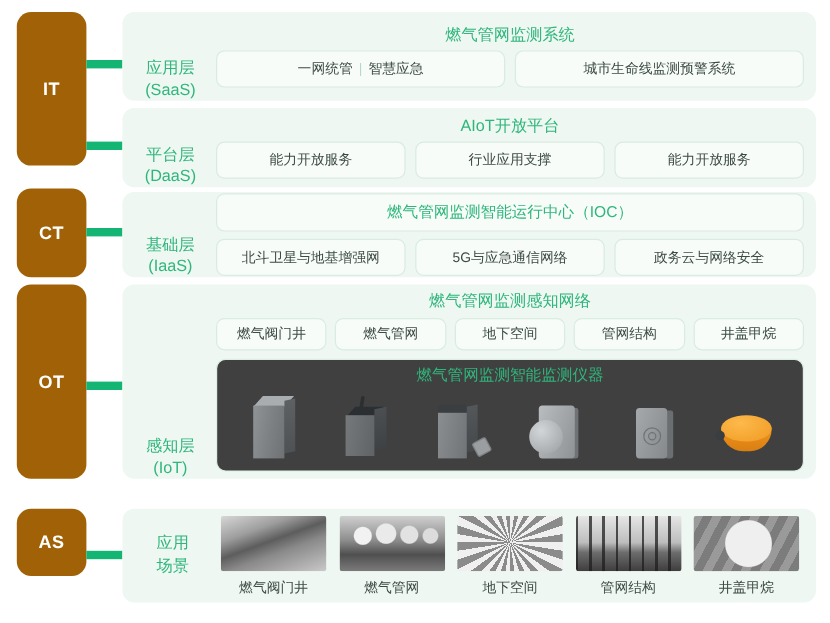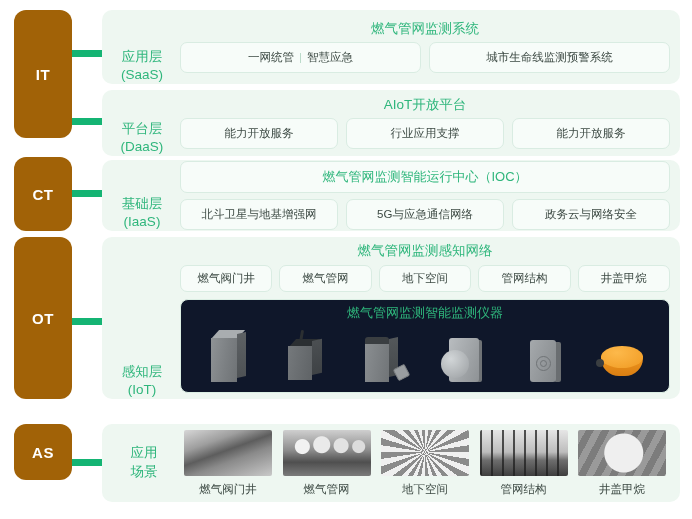--- a/index.html
+++ b/index.html
@@ -90,21 +90,21 @@
     border-radius: 7px;
     color: #3d4a44;
     font-size: 11.5px;
     text-align: center;
     padding: 5px 2px;
     white-space: nowrap;
   }
 
   
   .device-box {
-    background: #0f172a;
+    background: #404040;
     border: 1px solid #dcefe4;
     border-radius: 8px;
     padding: 4px 6px 6px 6px;
   }
   .device-title {
     text-align: center;
     color: #2fb67c;
     font-size: 13px;
     margin-bottom: 2px;
   }

